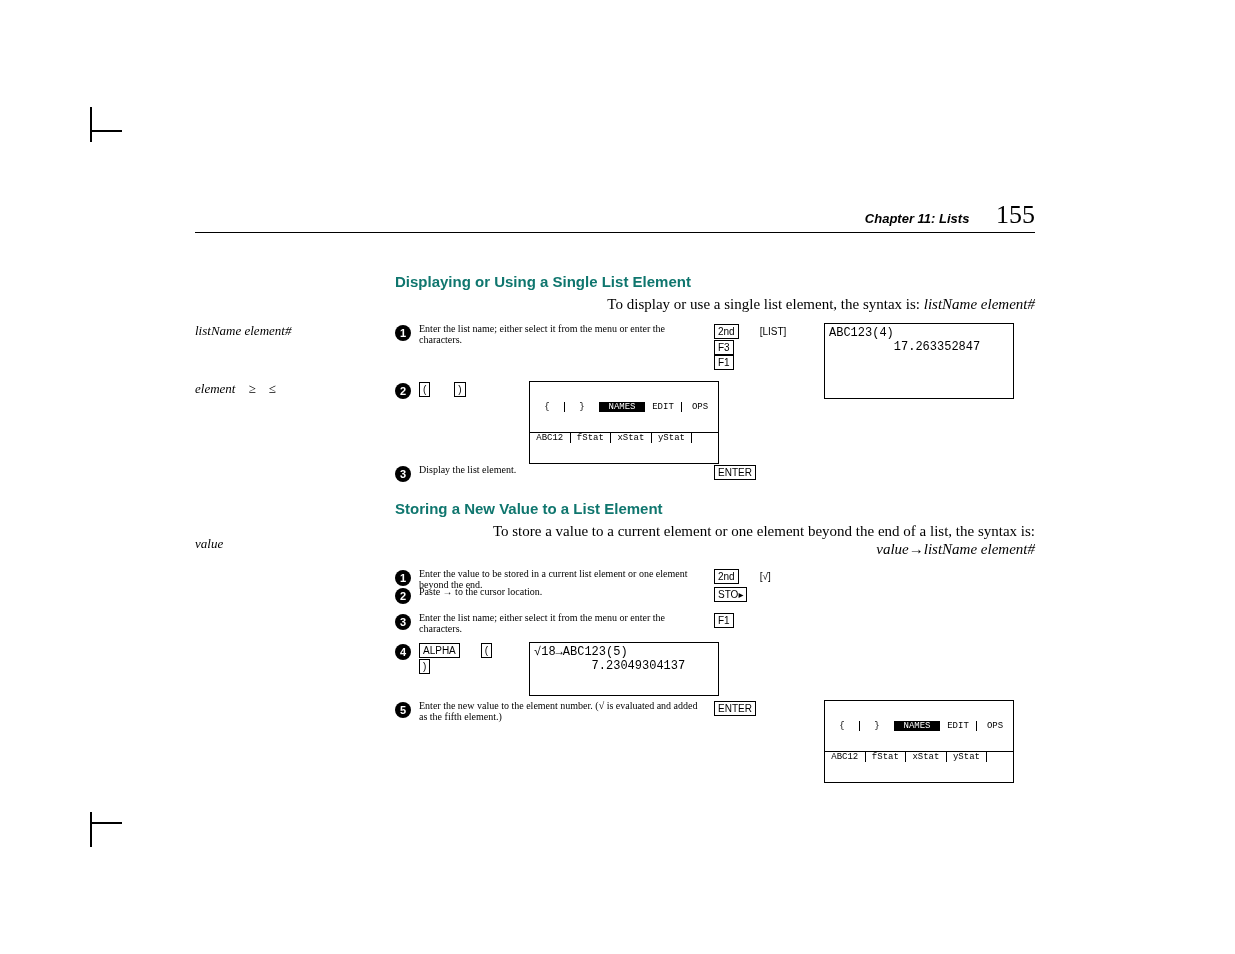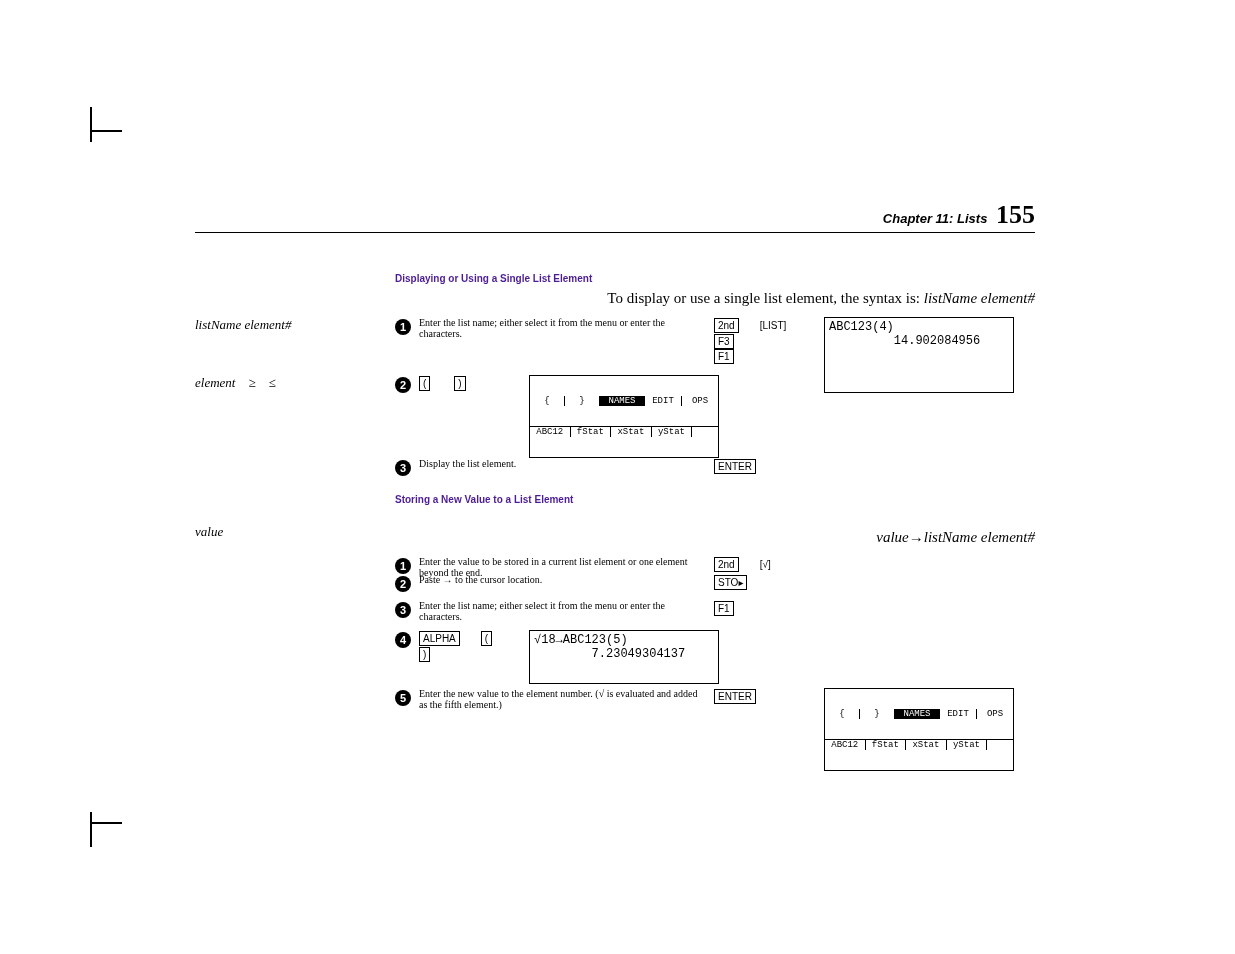--- a/index.html
+++ b/index.html
@@ -28,42 +28,42 @@
     right: 200px;
     font-style: italic;
     font-family: Arial, sans-serif;
     font-weight: bold;
     font-size: 13px;
   }
   .page-num {
     font-style: normal;
     font-family: 'Times New Roman', serif;
     font-size: 26px;
-    font-weight: bold;
-    margin-left: 5px;
+    font-weight: normal;
+    margin-left: 23px;
   }
   .hr-top {
     position: absolute;
     top: 232px;
     left: 195px;
     right: 200px;
     height: 1px;
     background: #000;
   }
   .content {
     position: absolute;
     top: 255px;
     left: 195px;
     right: 200px;
   }
   .h2 {
-    color: #4c1d95;
+    color: #0f766e;
     font-family: Arial, sans-serif;
     font-weight: bold;
-    font-size: 10px;
+    font-size: 15px;
     margin-left: 200px;
     margin-bottom: 6px;
     margin-top: 18px;
   }
   .intro {
     margin-left: 200px;
     font-size: 15px;
     margin-bottom: 10px;
     text-align: right;
   }
@@ -171,21 +171,21 @@
     <div class="bullet">1</div>
     <div class="step-text">
       <span>Enter the list name; either select it from the </span><span> menu or enter the characters.</span>
     </div>
     <div class="keys">
       <span class="key">2nd</span><span class="key" style="border:none">[LIST]</span><span class="key">F3</span><br>
       <span class="key">F1</span>
     </div>
     <div class="screenshot">
       <div class="calc-screen" style="height:70px;"><span>ABC123(4)</span>
-<span>         14.902084956</span></div>
+<span>         17.263352847</span></div>
     </div>
   </div>
 
   <div class="row" style="margin-top:-30px;">
     <div class="sidebar">
       <span>element</span>&nbsp;&nbsp;&nbsp;&nbsp;<span>≥</span>&nbsp;&nbsp;&nbsp;&nbsp;<span>≤</span>
     </div>
     <div class="bullet">2</div>
     <div class="keys">
       <span class="key">(</span>&nbsp;&nbsp;<span class="key">)</span>
@@ -214,21 +214,21 @@
     <div class="sidebar"></div>
     <div class="bullet">3</div>
     <div class="step-text">Display the list element.</div>
     <div class="keys">
       <span class="key">ENTER</span>
     </div>
   </div>
 
   <div class="h2">Storing a New Value to a List Element</div>
   <div class="intro">
-    <br>
+    <span>To store a value to a current element or one element beyond the end of a list, the syntax is:</span><br>
     <span class="italic">value</span><span class="arrow">→</span><span class="italic">listName element#</span>
   </div>
 
   <div class="row">
     <div class="sidebar" style="margin-top:-32px;"><span>value</span></div>
     <div class="bullet">1</div>
     <div class="step-text">Enter the value to be stored in a current list element or one element beyond the end.</div>
     <div class="keys">
       <span class="key">2nd</span><span class="key" style="border:none">[√]</span>
     </div>

